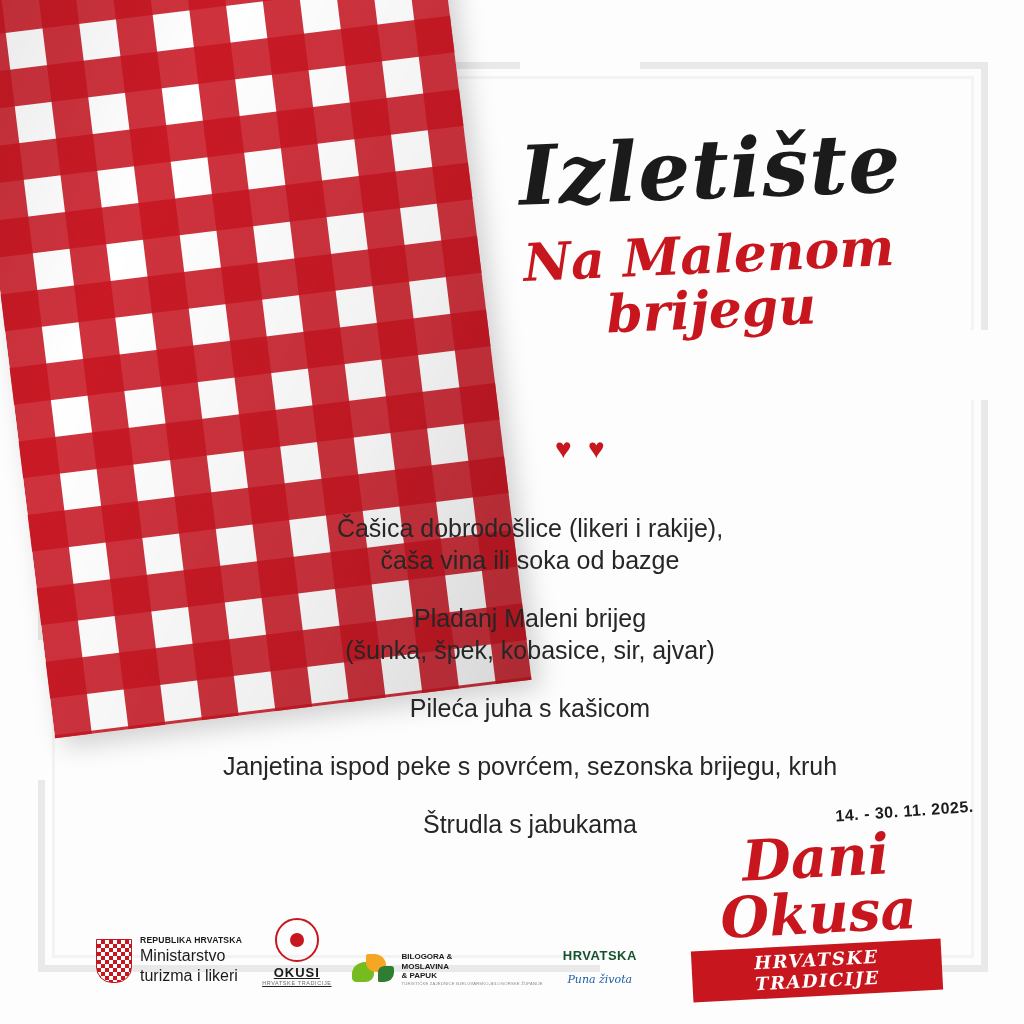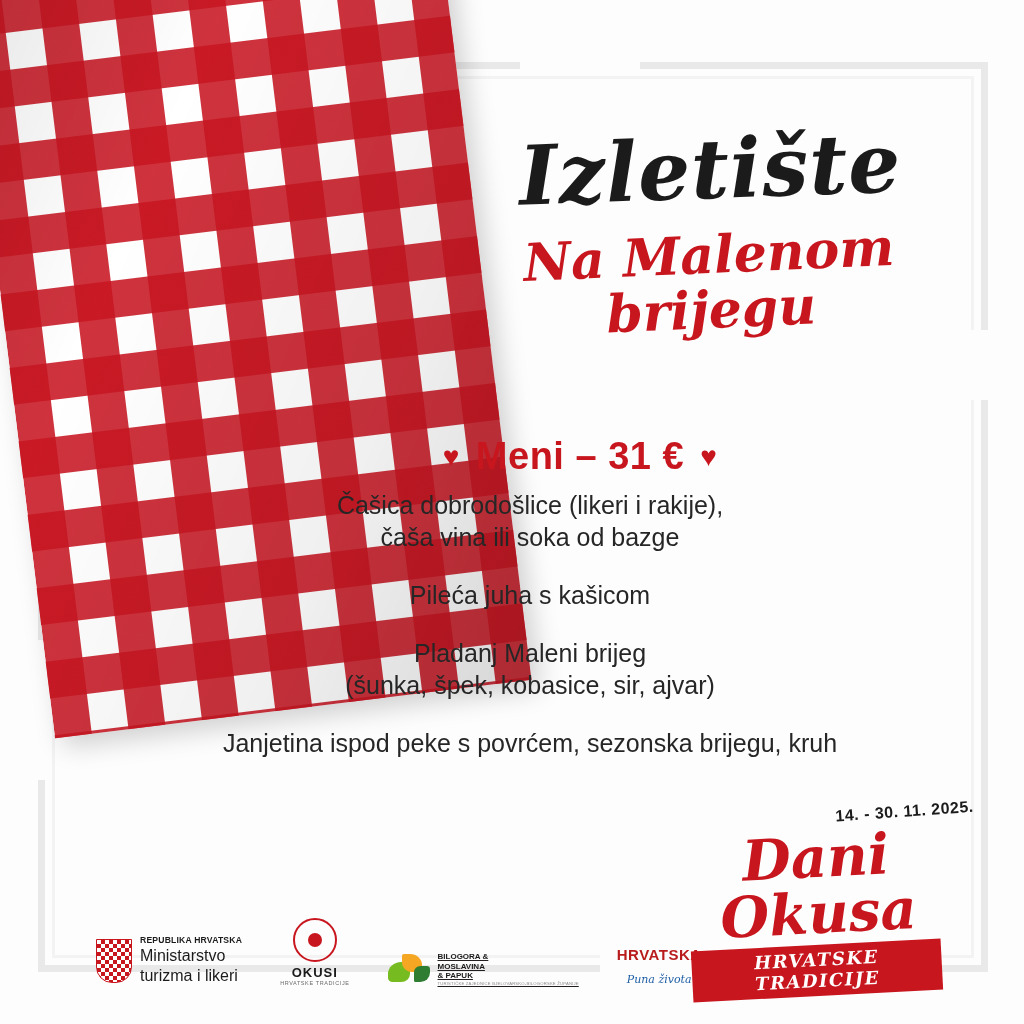--- a/index.html
+++ b/index.html
@@ -120,88 +120,88 @@
     letter-spacing: 0.5px;
     display: flex;
     align-items: center;
     justify-content: center;
     gap: 16px;
   }
   .menu-head .heart { font-size: 28px; line-height: 1; }
 
   .menu-items {
     position: absolute;
-    top: 489px;
+    top: 512px;
     left: 150px;
     width: 760px;
     text-align: center;
     color: #262626;
     font-size: 25px;
     line-height: 1.28;
   }
   .menu-item { margin-bottom: 26px; white-space: pre-line; }
   .menu-item:last-child { margin-bottom: 0; }
 
   
   .logos {
     position: absolute;
     left: 96px;
     bottom: 38px;
     display: flex;
     align-items: flex-end;
-    gap: 38px;
+    gap: 20px;
   }
   .logo { display: flex; align-items: center; gap: 8px; }
 
   .coa {
     width: 34px; height: 42px;
     background:
       repeating-conic-gradient(#c8161e 0% 25%, #ffffff 0% 50%) 0 0 / 8px 8px;
     border: 1px solid #c8161e;
     border-radius: 0 0 16px 16px;
   }
   .gov-text {
     font-size: 9.5px;
     line-height: 1.25;
     color: #1b1b1b;
   }
   .gov-text .ln1 { font-weight: bold; letter-spacing: .2px; font-size: 8.6px; }
   .gov-text .ln2, .gov-text .ln3 { font-size: 16px; }
 
-  .okusi { text-align: center; }
+  .okusi { text-align: center; text-decoration: underline; }
   .okusi-mark {
     width: 40px; height: 40px;
     border: 2px solid #c8161e;
     border-radius: 50%;
     margin: 0 auto 3px auto;
     position: relative;
   }
   .okusi-mark::after {
     content: "";
     position: absolute;
     left: 50%; top: 50%;
     width: 14px; height: 14px;
     margin: -7px 0 0 -7px;
     border-radius: 50%;
     background: #c8161e;
   }
   .okusi-name { font-size: 13px; font-weight: bold; letter-spacing: 1px; color: #1b1b1b; }
   .okusi-sub { font-size: 5.5px; letter-spacing: .6px; color: #6b6b6b; }
 
-  .bmp { display: flex; align-items: center; gap: 6px; text-decoration: underline; }
+  .bmp { display: flex; align-items: center; gap: 6px; }
   .bmp-mark { width: 44px; height: 34px; position: relative; }
   .bmp-mark .g1 { position:absolute; left:0; top:10px; width:22px; height:20px; background:#76bc21; border-radius: 60% 10% 40% 20%; }
   .bmp-mark .g2 { position:absolute; left:14px; top:2px; width:20px; height:18px; background:#f5a623; border-radius: 10% 60% 20% 50%; }
   .bmp-mark .g3 { position:absolute; left:26px; top:14px; width:16px; height:16px; background:#2e7d32; border-radius: 40% 20% 60% 10%; }
   .bmp-text { font-size: 8px; line-height: 1.2; font-weight: bold; color: #1b1b1b; }
   .bmp-sub { font-size: 4.2px; font-weight: normal; color: #8a8a8a; letter-spacing: .2px; }
 
   .htz { text-align: center; }
   .htz-word {
-    font-size: 15px; font-weight: bold; letter-spacing: .5px; color: #b91c1c; text-align: center;
+    font-size: 13px; font-weight: bold; letter-spacing: .5px; color: #14532d; text-align: center;
   }
   .htz-sub {
     font-family: "DejaVu Serif", serif;
     font-style: italic;
     font-size: 11px;
     color: #1f5fa6;
     margin-top: 10px;
   }
 
   
@@ -261,31 +261,31 @@
     <div class="cloth-shade"></div>
   </div>
 
   <div class="title-block">
     <div class="title-main">Izletište</div>
     <div class="title-sub">Na Malenom brijegu</div>
   </div>
 
   <div class="menu-head">
     <span class="heart">♥</span>
-    <span>Meni – 31 €</span>
     <span class="heart">♥</span>
   </div>
 
   <div class="menu-items">
     <div class="menu-item">Čašica dobrodošlice (likeri i rakije),
 čaša vina ili soka od bazge</div>
-    <div class="menu-item">Pileća juha s kašicom</div>
     <div class="menu-item">Pladanj Maleni brijeg
 (šunka, špek, kobasice, sir, ajvar)</div>
+    <div class="menu-item">Pileća juha s kašicom</div>
     <div class="menu-item">Janjetina ispod peke s povrćem, sezonska brijegu, kruh</div>
+    <div class="menu-item">Štrudla s jabukama</div>
   </div>
 
   <div class="logos">
 
     <div class="logo">
       <div class="coa"></div>
       <div class="gov-text">
         <div class="ln1">REPUBLIKA HRVATSKA</div>
         <div class="ln2">Ministarstvo</div>
         <div class="ln3">turizma i likeri</div>

